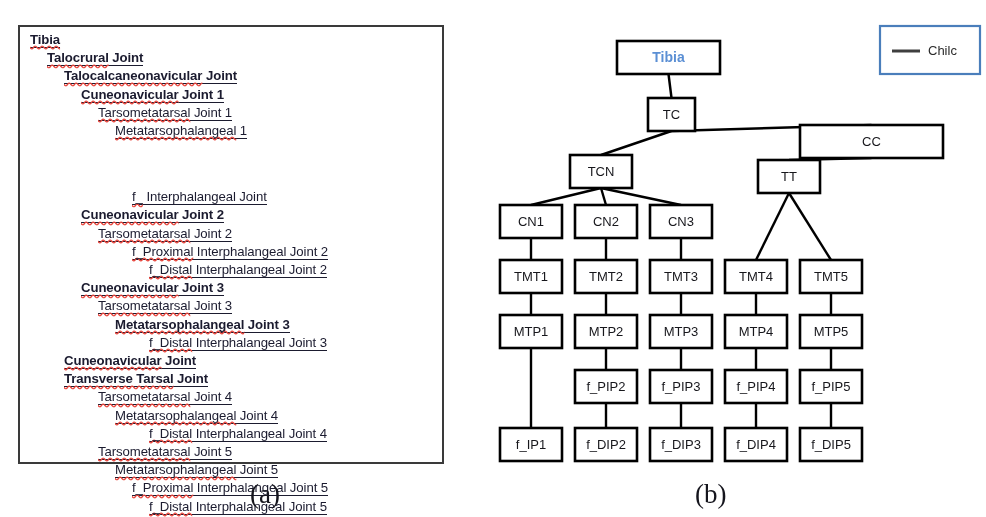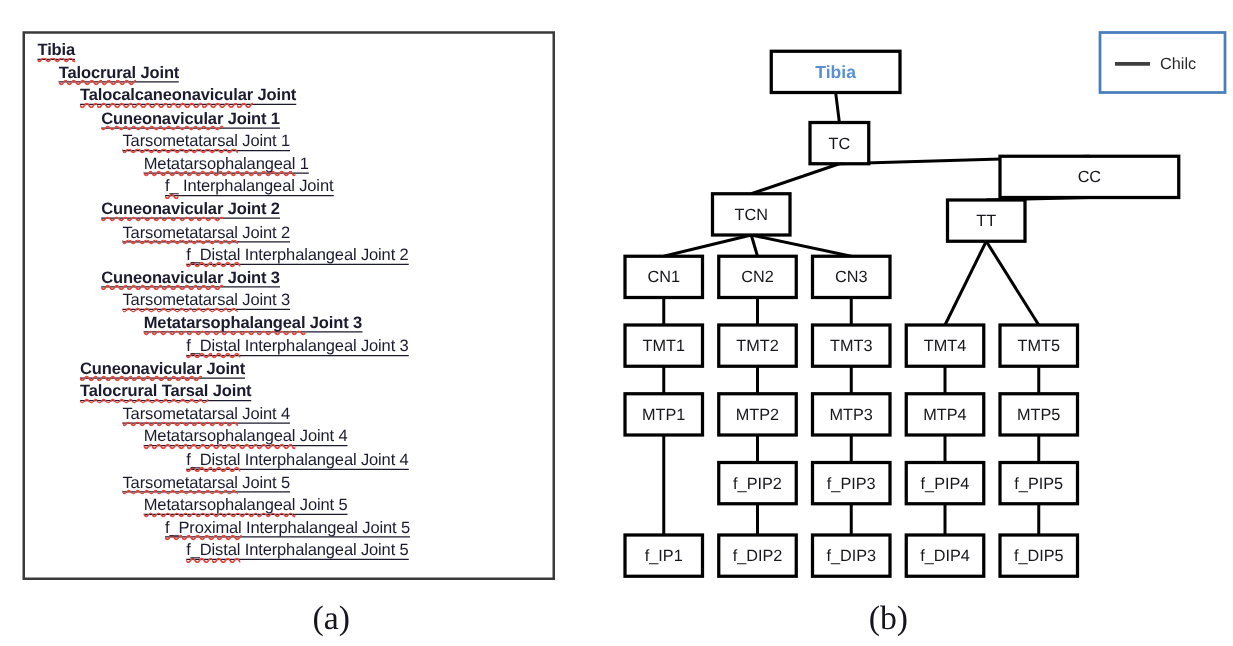--- a/index.html
+++ b/index.html
@@ -112,30 +112,31 @@
 <body>
 
 <div id="panel-a">
   <div id="tree-list">
       <div class="tline b" style="padding-left: 0px;"><span class="ul"><span class="sp">Tibia</span><span></span></span></div>
       <div class="tline b" style="padding-left: 17px;"><span class="ul"><span class="sp">Talocrural</span><span> Joint</span></span></div>
       <div class="tline b" style="padding-left: 34px;"><span class="ul"><span class="sp">Talocalcaneonavicular</span><span> Joint</span></span></div>
       <div class="tline b" style="padding-left: 51px;"><span class="ul"><span class="sp">Cuneonavicular</span><span> Joint 1</span></span></div>
       <div class="tline" style="padding-left: 68px;"><span class="ul"><span class="sp">Tarsometatarsal</span><span> Joint 1</span></span></div>
       <div class="tline" style="padding-left: 85px;"><span class="ul"><span class="sp">Metatarsophalangeal</span><span> 1</span></span></div>
-      <div class="tline" style="padding-left: 102px;"><span class="ul"><span class="sp">f_</span><span> Interphalangeal Joint</span></span></div>
+      <div class="tline" style="padding-left: 102px; margin-top: 48px;"><span class="ul"><span class="sp">f_</span><span> Interphalangeal Joint</span></span></div>
       <div class="tline b" style="padding-left: 51px;"><span class="ul"><span class="sp">Cuneonavicular</span><span> Joint 2</span></span></div>
       <div class="tline" style="padding-left: 68px;"><span class="ul"><span class="sp">Tarsometatarsal</span><span> Joint 2</span></span></div>
+      <div class="tline" style="padding-left: 102px;"><span class="ul"><span class="sp">f_Proximal</span><span> Interphalangeal Joint 2</span></span></div>
       <div class="tline" style="padding-left: 119px;"><span class="ul"><span class="sp">f_Distal</span><span> Interphalangeal Joint 2</span></span></div>
       <div class="tline b" style="padding-left: 51px;"><span class="ul"><span class="sp">Cuneonavicular</span><span> Joint 3</span></span></div>
       <div class="tline" style="padding-left: 68px;"><span class="ul"><span class="sp">Tarsometatarsal</span><span> Joint 3</span></span></div>
       <div class="tline" style="padding-left: 85px; font-weight: bold;"><span class="ul"><span class="sp">Metatarsophalangeal</span><span> Joint 3</span></span></div>
       <div class="tline" style="padding-left: 119px;"><span class="ul"><span class="sp">f_Distal</span><span> Interphalangeal Joint 3</span></span></div>
       <div class="tline b" style="padding-left: 34px;"><span class="ul"><span class="sp">Cuneonavicular</span><span> Joint</span></span></div>
-      <div class="tline b" style="padding-left: 34px;"><span class="ul"><span class="sp">Talocrural Tarsal</span><span> Joint</span></span></div>
+      <div class="tline b" style="padding-left: 34px;"><span class="ul"><span class="sp">Transverse Tarsal</span><span> Joint</span></span></div>
       <div class="tline" style="padding-left: 68px;"><span class="ul"><span class="sp">Tarsometatarsal</span><span> Joint 4</span></span></div>
       <div class="tline" style="padding-left: 85px;"><span class="ul"><span class="sp">Metatarsophalangeal</span><span> Joint 4</span></span></div>
       <div class="tline" style="padding-left: 119px;"><span class="ul"><span class="sp">f_Distal</span><span> Interphalangeal Joint 4</span></span></div>
       <div class="tline" style="padding-left: 68px;"><span class="ul"><span class="sp">Tarsometatarsal</span><span> Joint 5</span></span></div>
       <div class="tline" style="padding-left: 85px;"><span class="ul"><span class="sp">Metatarsophalangeal</span><span> Joint 5</span></span></div>
       <div class="tline" style="padding-left: 102px;"><span class="ul"><span class="sp">f_Proximal</span><span> Interphalangeal Joint 5</span></span></div>
       <div class="tline" style="padding-left: 119px;"><span class="ul"><span class="sp">f_Distal</span><span> Interphalangeal Joint 5</span></span></div>
     </div>
 </div>
 

